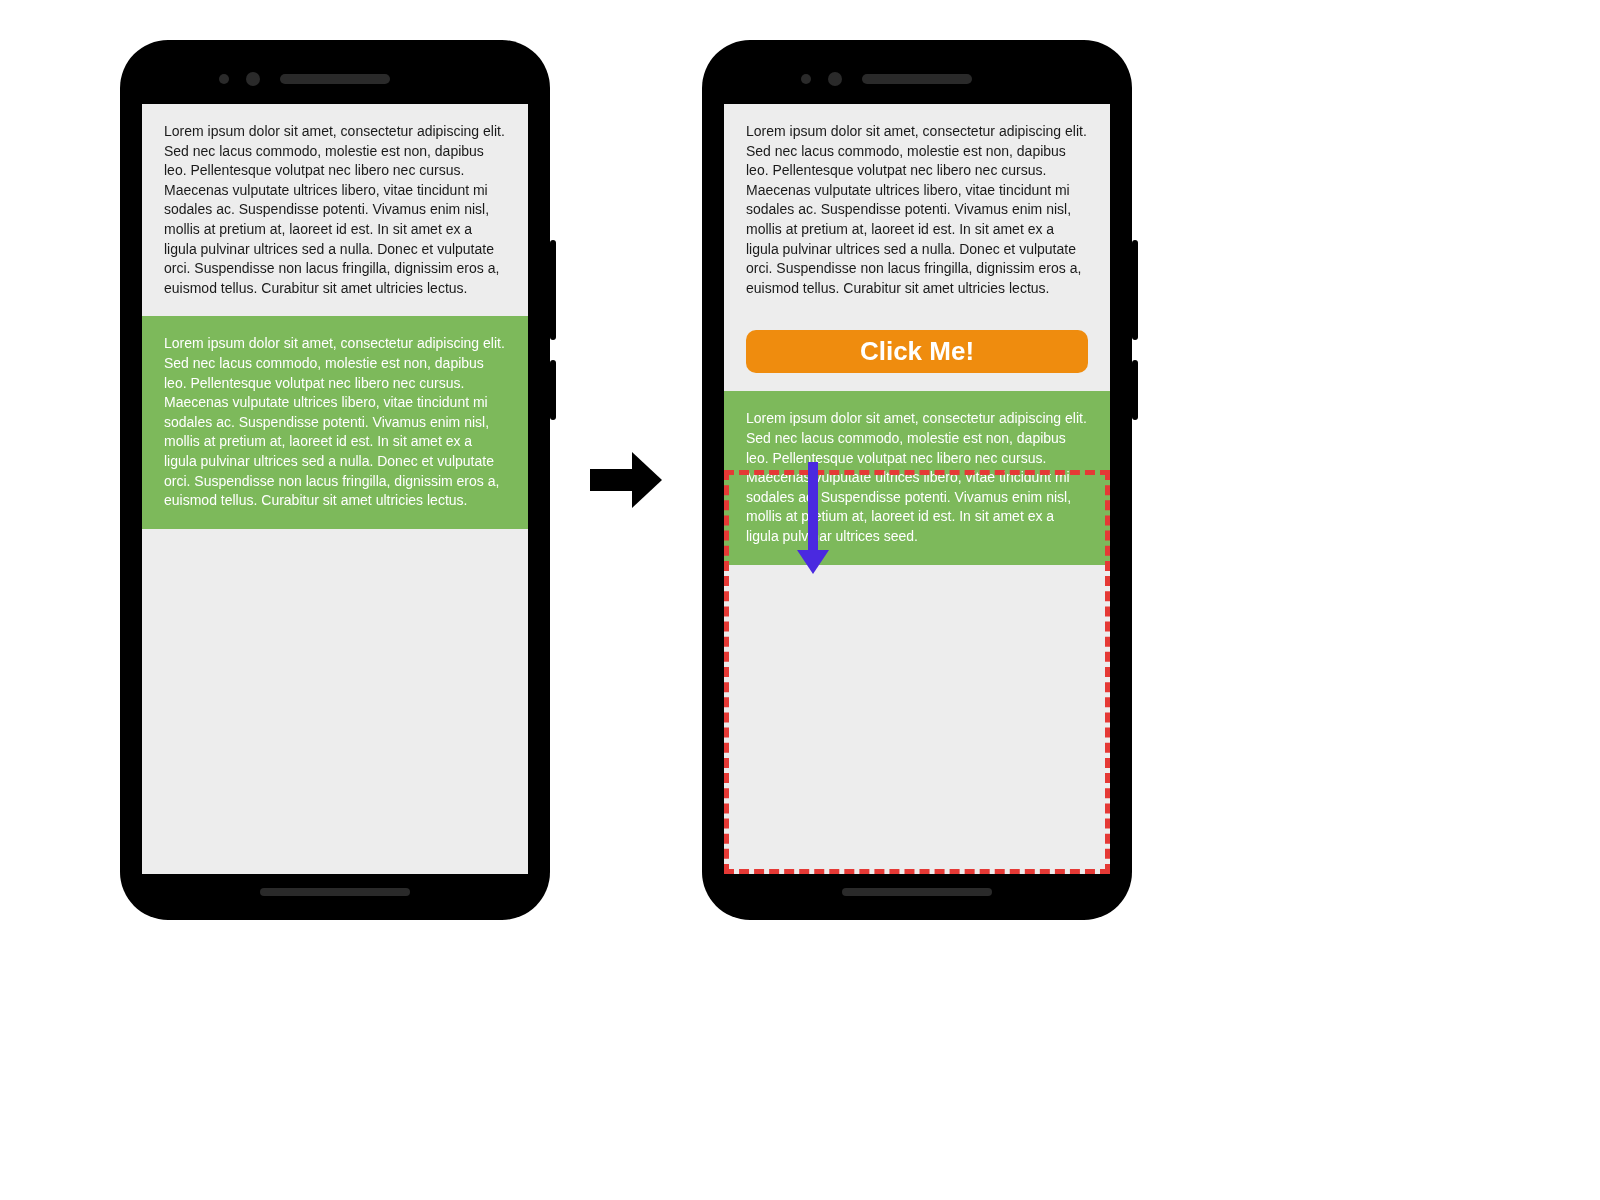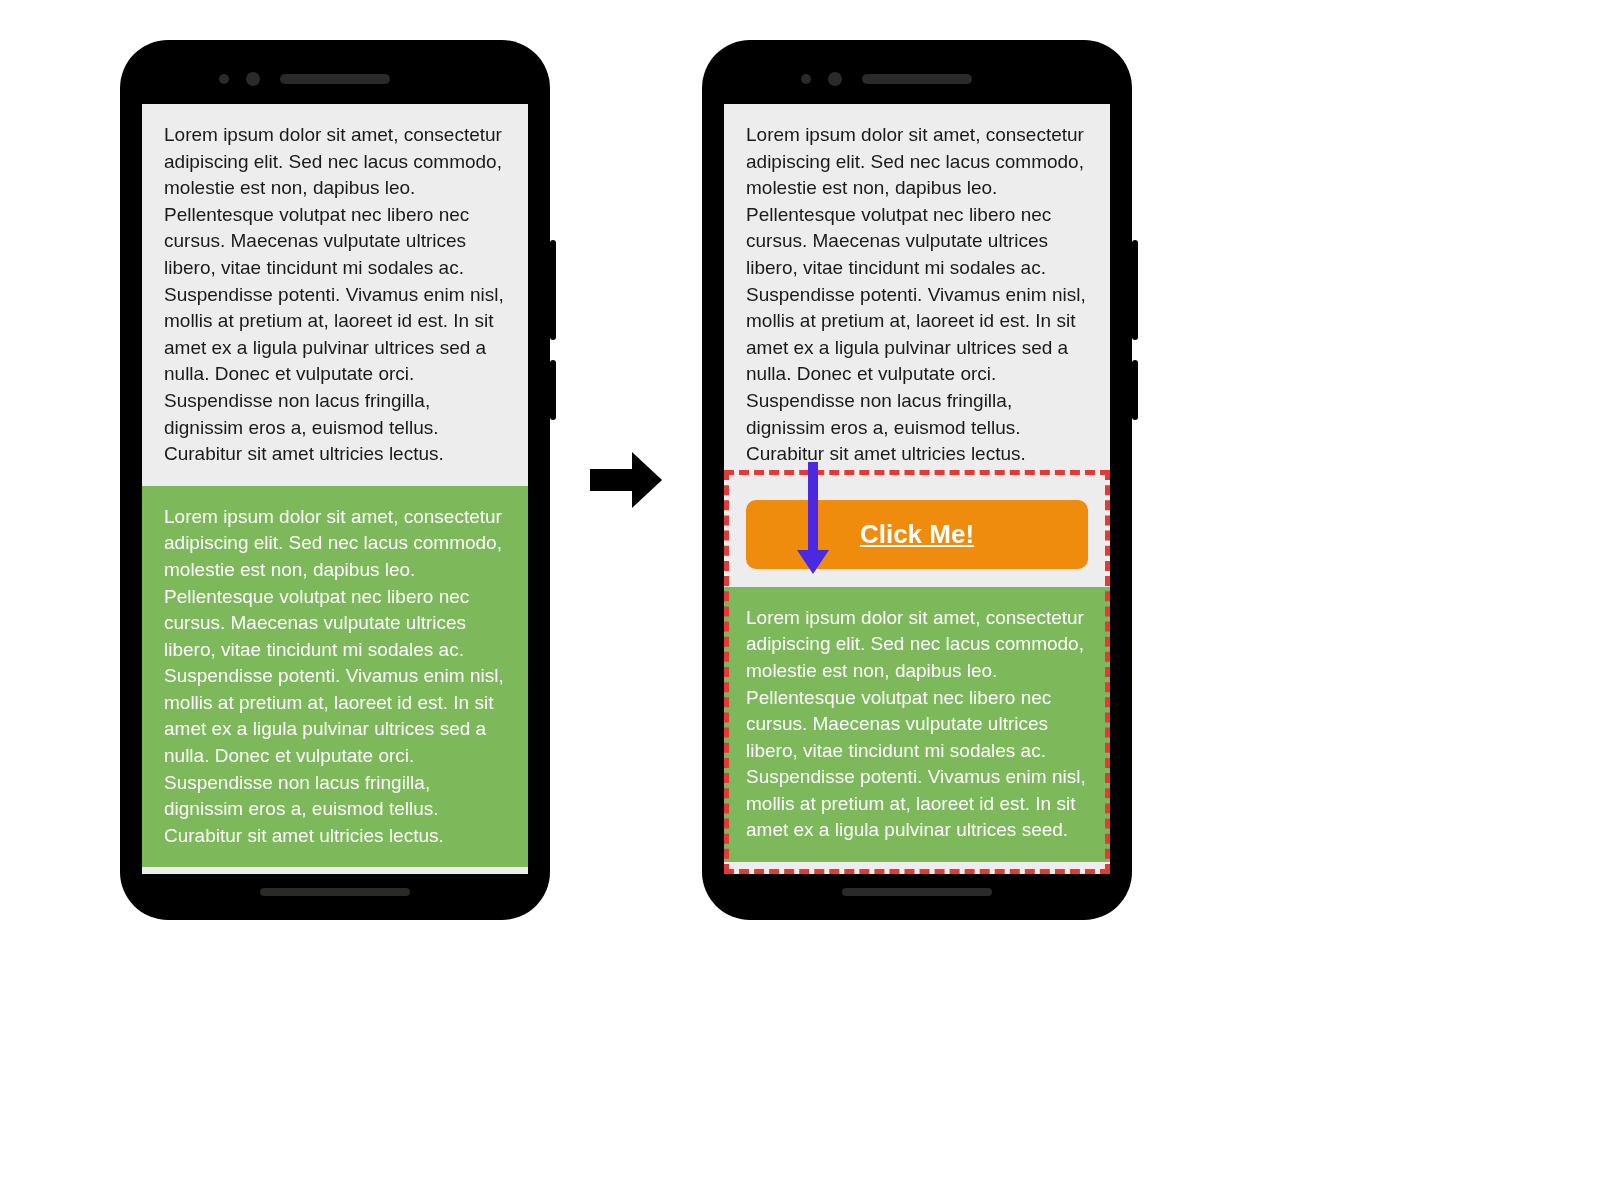--- a/index.html
+++ b/index.html
@@ -87,21 +87,21 @@
       position: absolute;
       top: 50px;
       left: 8px;
       right: 8px;
       bottom: 32px;
       background: #ededed;
       overflow: hidden;
     }
     .block {
       padding: 18px 22px;
-      font-size: 19px;
+      font-size: 14px;
       line-height: 1.4;
     }
     .block.grey { background: #ededed; color: #1a1a1a; }
     .block.green { background: #7db95b; color: #ffffff; }
     
     
     .insert-zone {
       position: absolute;
       top: 416px;
       left: 8px;
@@ -111,23 +111,22 @@
       z-index: 50;
       pointer-events: none;
     }
     .button-orange {
       margin: 14px 22px 18px 22px;
       background: #ef8c0e;
       color: #fff;
       font-size: 26px;
       font-weight: bold;
       text-align: center;
-      padding: 19px 10px;
+      padding: 6px 10px;
       border-radius: 10px;
-      text-decoration: underline;
     }
     .down-arrow {
       position: absolute;
       top: 408px;
       left: 92px;
       z-index: 60;
     }
     .down-arrow .shaft {
       width: 10px;
       height: 88px;

